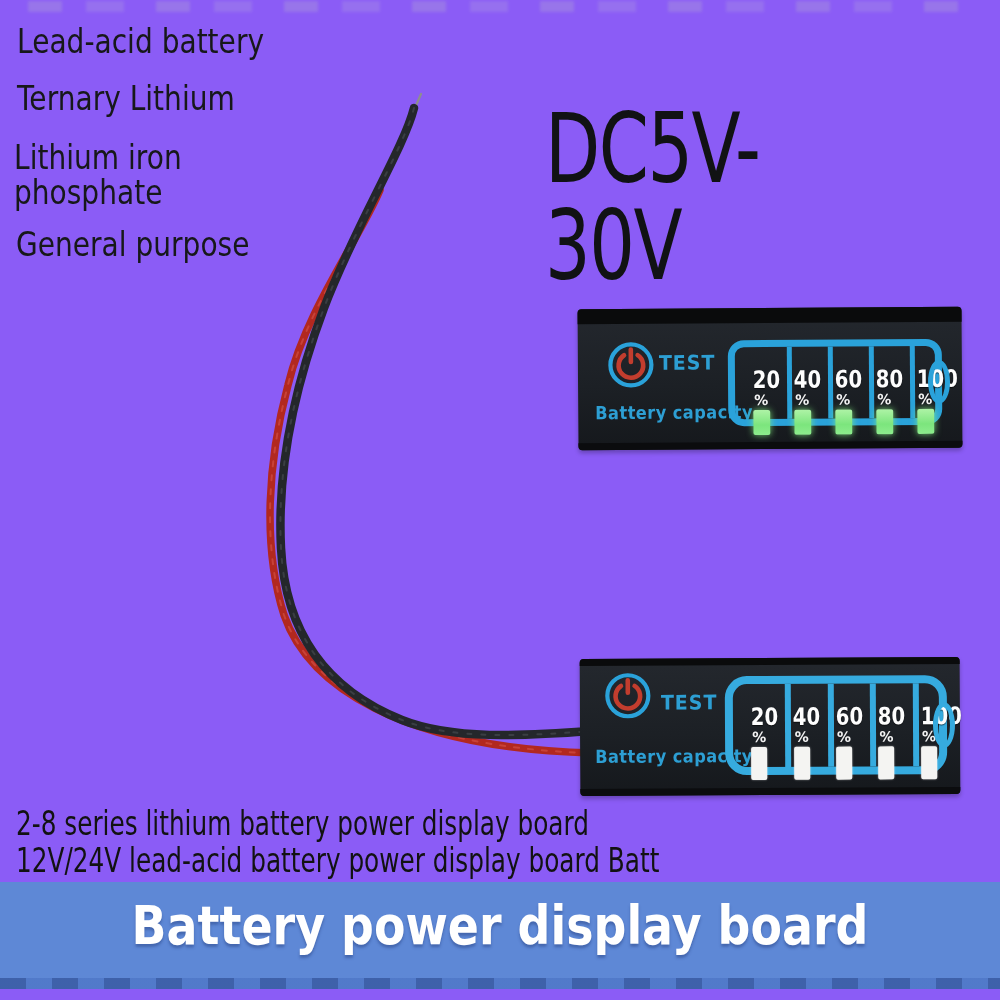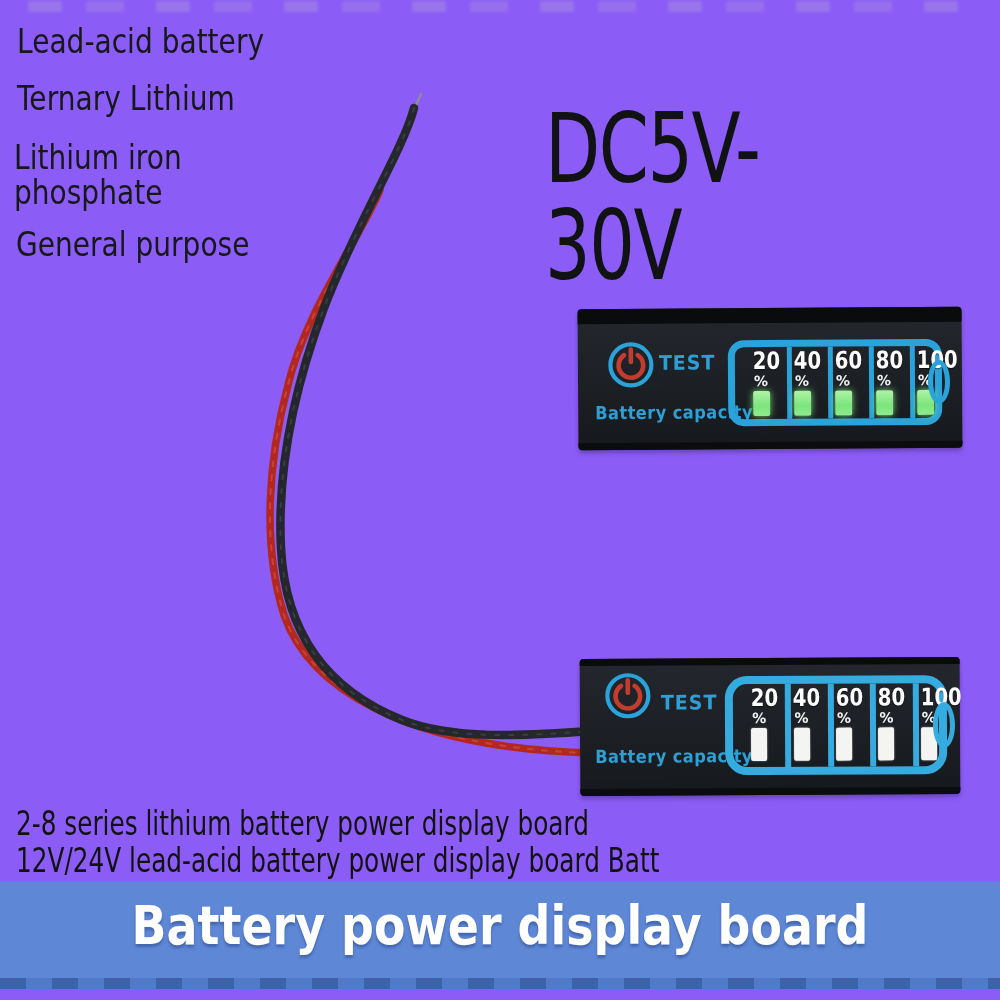--- a/index.html
+++ b/index.html
@@ -46,21 +46,21 @@
 
   .capacity-label{position:absolute;font-weight:bold;font-size:18px;color:#2d9fd4;
     transform:scaleX(.9);transform-origin:left top;letter-spacing:.5px;}
   .board-top .capacity-label{left:17px;top:93px;}
   .board-bottom .capacity-label{left:15px;top:87px;}
 
   .gauge{position:absolute;box-sizing:border-box;display:flex;border-radius:16px;}
   .board-top .gauge{left:150px;top:32px;width:214px;height:86px;border:7px solid #2aa2da;}
   .board-bottom .gauge{left:145px;top:18px;width:222px;height:99px;border:8px solid #36abdf;border-radius:22px;}
 
-  .cell{flex:1;text-align:center;padding-top:2px;min-width:0;margin-left:16px;}
+  .cell{flex:1;text-align:center;padding-top:21px;min-width:0;margin-left:16px;}
   .board-top .cell + .cell{border-left:5px solid #2aa2da;}
   .board-bottom .cell + .cell{border-left:6px solid #36abdf;}
   .cell .num{font-weight:bold;font-size:24px;line-height:24px;color:#fdfdfd;
     transform:scaleX(.82);transform-origin:center top;text-shadow:0 1px 1px rgba(0,0,0,.6);}
   .cell .pct{font-weight:bold;font-size:14px;line-height:14px;color:#f2f2f2;margin-top:1px;}
   .led{margin:3px auto 0;border-radius:2px;}
   .board-top .led{width:17px;height:25px;background:linear-gradient(180deg,#aef3a6 0%,#7ce57d 60%,#8dec8d 100%);
     box-shadow:0 0 7px rgba(130,240,130,.85);}
   .board-bottom .led{width:16px;height:33px;background:#f4f4f2;box-shadow:0 0 2px rgba(255,255,255,.5);}
 

